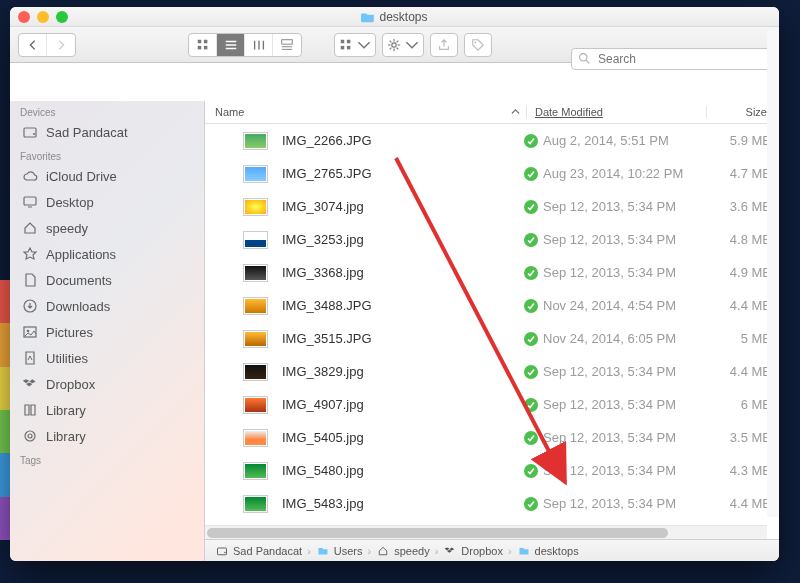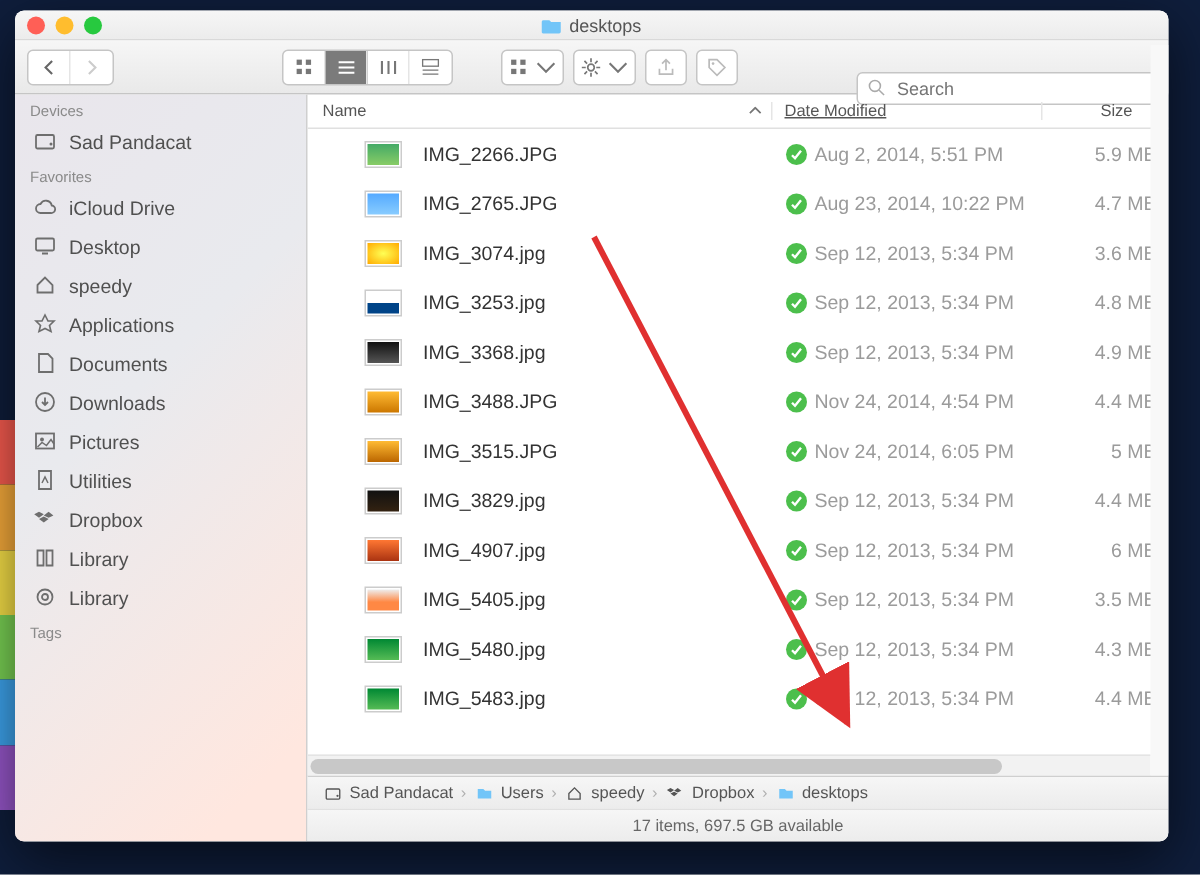--- a/index.html
+++ b/index.html
@@ -15,29 +15,29 @@
   .btn-grp { display: flex; border: 1px solid #c5c5c5; border-radius: 4px; background: #fff; overflow: hidden; height: 24px; }
   .btn { width: 28px; display: flex; align-items: center; justify-content: center; color: #555; border-right: 1px solid #e5e5e5; cursor: default; }
   .btn:last-child { border-right: none; }
   .btn.active { background: #7b7b7b; color: #fff; }
   .btn svg { width: 14px; height: 14px; }
   .dd { border: 1px solid #c5c5c5; height: 24px; border-radius: 4px; background: #fff; display: flex; align-items: center; padding: 0 4px; gap: 4px; }
   .dd svg { width: 14px; height: 14px; }
   .spacer { flex: 1; }
   .search { border: 1px solid #c5c5c5; height: 22px; border-radius: 4px; background: #fff; width: 200px; display: flex; align-items: center; padding: 0 6px; color: #a0a0a0; gap: 5px; margin-top: 28px; }
   .search input { border: none; outline: none; font-size: 12px; color: #555; flex: 1; }
-  .body { flex: 1; display: flex; overflow: hidden; }
+  .body { flex: 1; display: flex; overflow: hidden; margin-top: 38px; }
   .sidebar { width: 195px; background: linear-gradient(135deg,#e9e6ec,#e9eaee 40%,#ffe7df 90%); border-right: 1px solid #cfcfcf; overflow: hidden; }
   .sb-hdr { padding: 6px 10px 1px; font-size: 10px; font-weight: 500; color: #8a8a8a; }
   .sb-item { display: flex; align-items: center; gap: 8px; padding: 5px 12px; color: #505050; font-size: 13px; }
   .sb-item svg { width: 16px; height: 16px; color: #6e6e6e; flex-shrink: 0; }
   .rainbow { position: absolute; left: -10px; top: 280px; width: 24px; height: 260px; display: flex; flex-direction: column; }
   .rainbow div { flex: 1; }
   .content { flex: 1; display: flex; flex-direction: column; overflow: hidden; }
-  .col-hdr { display: flex; align-items: center; height: 23px; font-size: 11px; color: #555; border-bottom: 1px solid #e0e0e0; padding-right: 24px; }
+  .col-hdr { display: flex; align-items: center; height: 23px; font-size: 11px; color: #555; border-bottom: 1px solid #e0e0e0; padding-right: 12px; }
   .col-name { flex: 1; padding-left: 10px; display: flex; align-items: center; gap: 6px; border-right: 1px solid #e5e5e5;}
   .col-dm { width: 180px; padding-left: 8px; border-right: 1px solid #e5e5e5; text-decoration: underline;}
   .col-sz { width: 60px; text-align: right; padding-right: 0; }
   .rows { flex: 1; overflow: hidden; position: relative; }
   .row { display: flex; align-items: center; height: 33px; padding-left: 38px; font-size: 13px; color: #333; }
   .thumb { width: 25px; height: 18px; background: #fff; border: 1px solid #ccc; margin-right: 14px; display: flex; align-items: center; justify-content: center; overflow: hidden; }
   .thumb-inner { width: 21px; height: 14px; }
   .fname { flex: 1; }
   .check { width: 24px; display: flex; align-items: center; justify-content: center; }
   .check svg { width: 16px; height: 16px; }
@@ -464,21 +464,20 @@
             <span>Dropbox</span>
           </span>
           <span class="pb-sep">›</span>
           <span class="pb-item">
             <svg viewBox="0 0 16 16">
               <path d="M2 4h5l1.5 1.5H14v7H2z" fill="#72c5f8"></path>
             </svg>
             <span>desktops</span>
           </span>
         </div>
-      <div class="status">17 items, 697.5 GB available</div>
     </div>
   </div>
 
   <svg class="arrow" style="left:380px;top:145px" width="260" height="340">
     <defs>
         <marker id="ah" markerWidth="12" markerHeight="12" refX="9" refY="5" orient="auto">
           <path d="M0 0l10 5-10 5z" fill="#e03030"></path>
         </marker>
       </defs>
     <line x1="6" y1="6" x2="175" y2="330" stroke="#e03030" stroke-width="4" marker-end="url(#ah)"></line>

